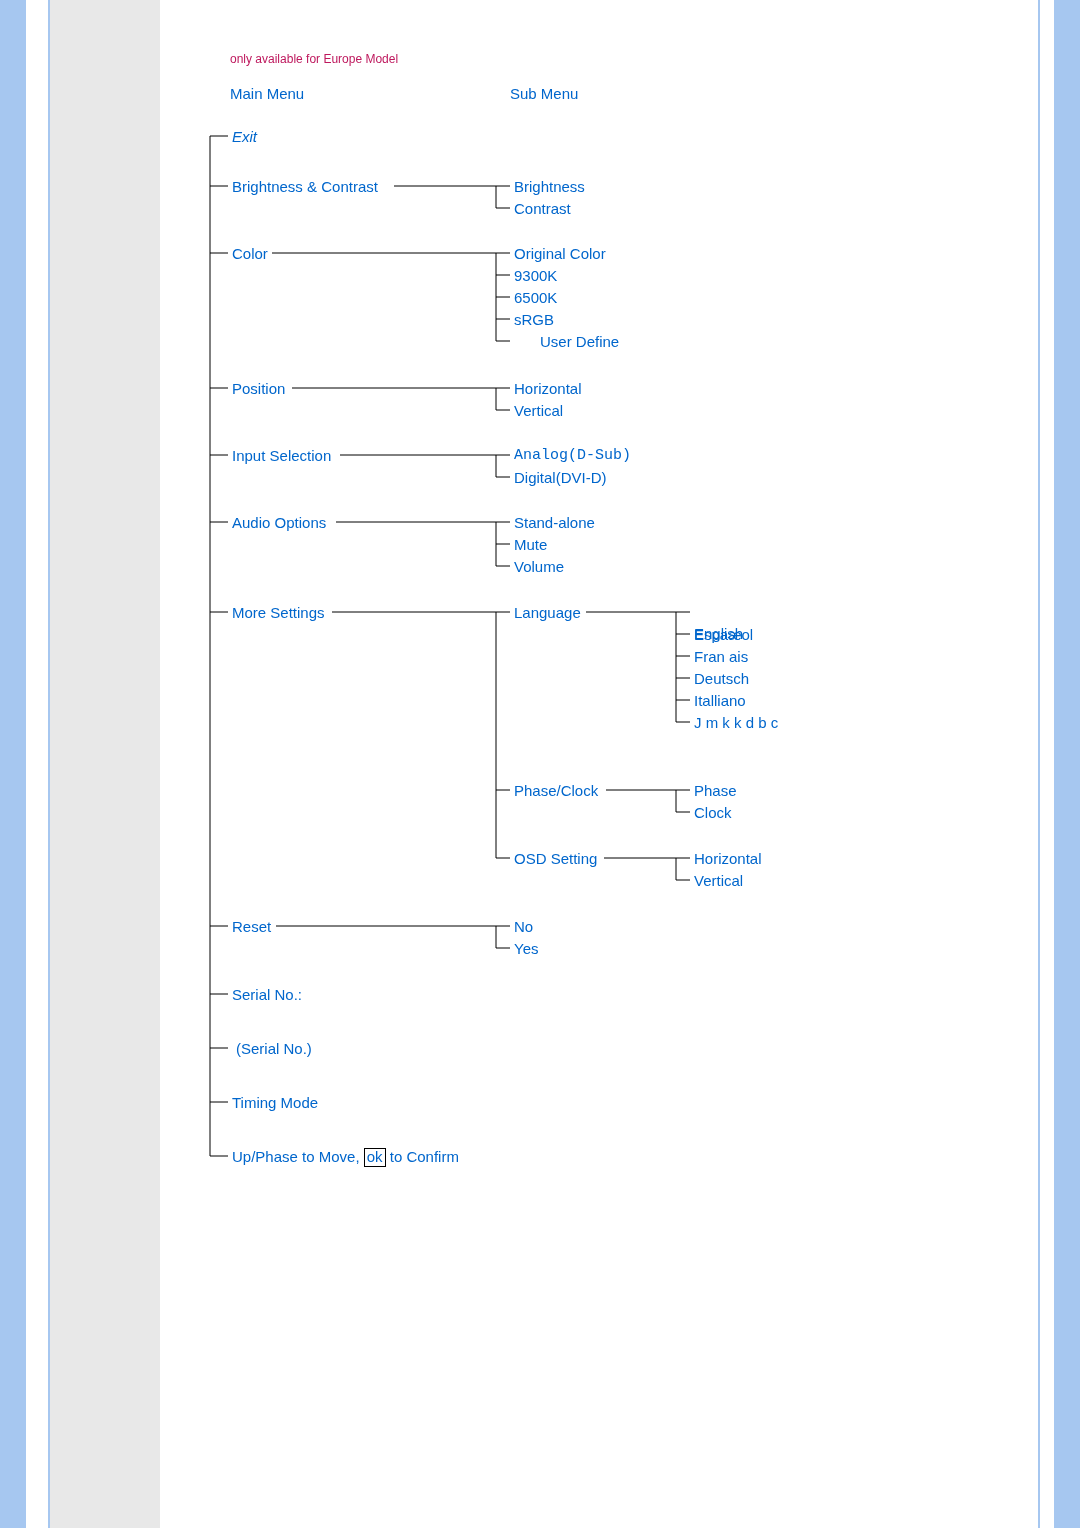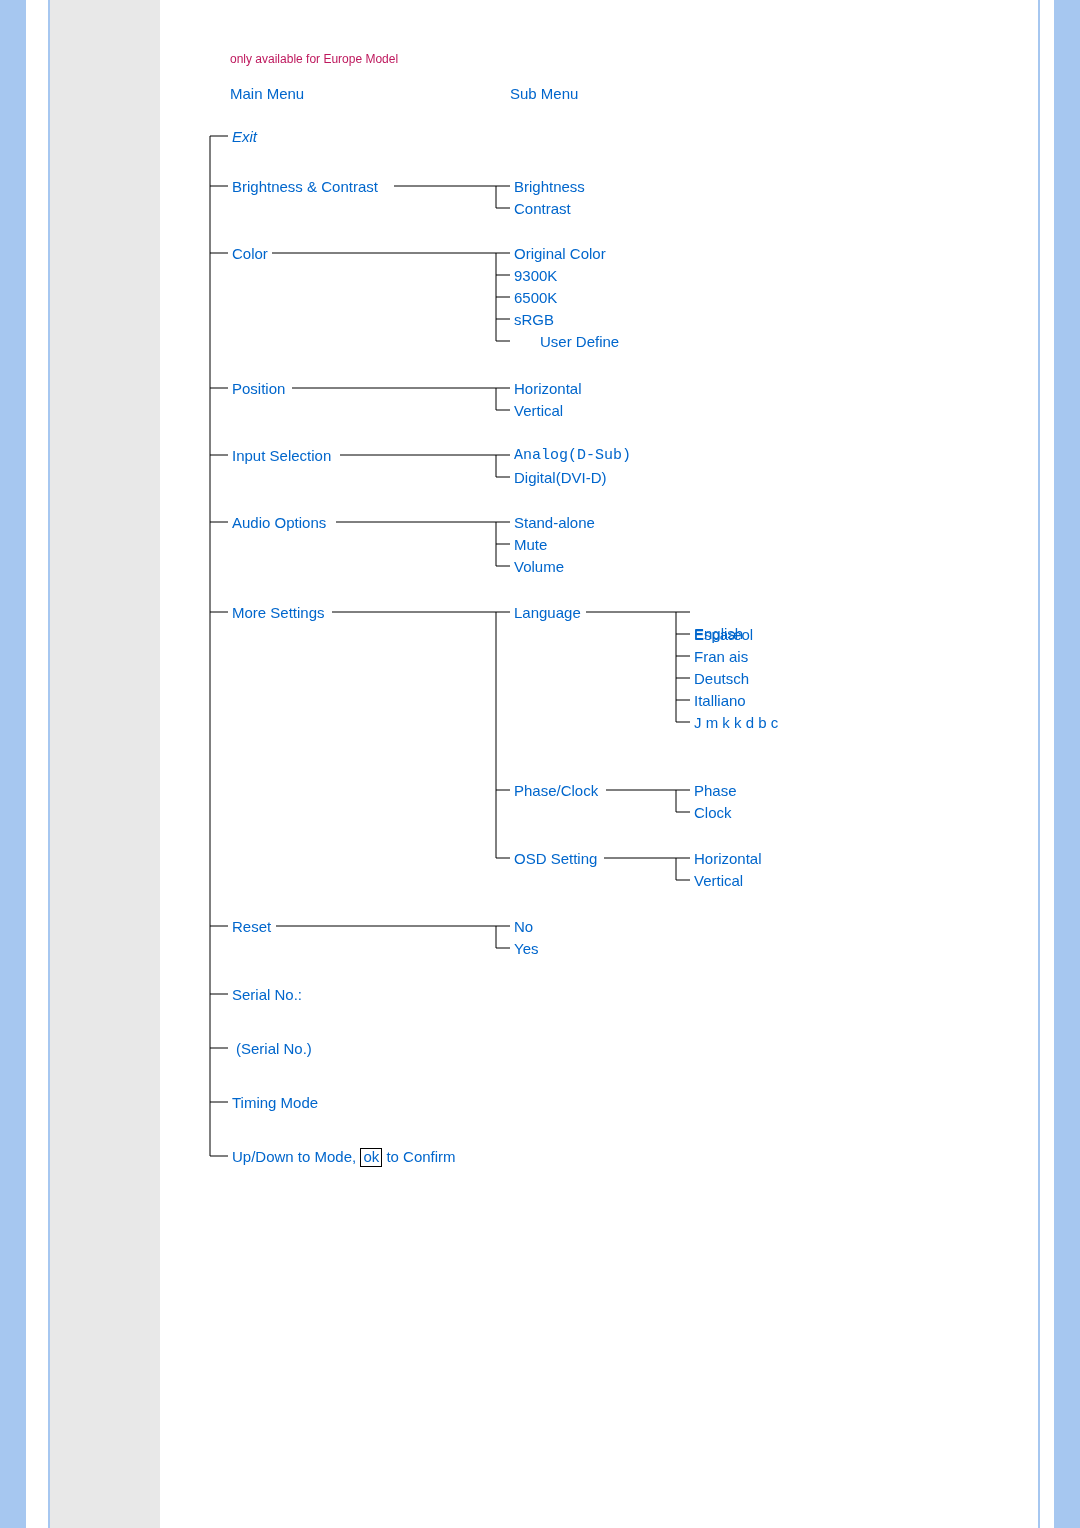--- a/index.html
+++ b/index.html
@@ -110,21 +110,21 @@
     <div class="label" style="left:72px; top:245px;">Color</div>
     <div class="label" style="left:72px; top:380px;">Position</div>
     <div class="label" style="left:72px; top:447px;">Input Selection</div>
     <div class="label" style="left:72px; top:514px;">Audio Options</div>
     <div class="label" style="left:72px; top:604px;">More Settings</div>
     <div class="label" style="left:72px; top:918px;">Reset</div>
     <div class="label" style="left:72px; top:986px;">Serial No.:</div>
     <div class="label" style="left:76px; top:1040px;">(Serial No.)</div>
     <div class="label" style="left:72px; top:1094px;">Timing Mode</div>
     <div class="label" style="left:72px; top:1148px;">
-      <span>Up/Down to Mode, </span><span class="ok-box">ok</span><span> to Confirm</span>
+      <span>Up/Phase to Move, </span><span class="ok-box">ok</span><span> to Confirm</span>
     </div>
 
     <div class="label" style="left:354px; top:178px;">Brightness</div>
     <div class="label" style="left:354px; top:200px;">Contrast</div>
 
     <div class="label" style="left:354px; top:245px;">Original Color</div>
     <div class="label" style="left:354px; top:267px;">9300K</div>
     <div class="label" style="left:354px; top:289px;">6500K</div>
     <div class="label" style="left:354px; top:311px;">sRGB</div>
     <div class="label" style="left:354px; top:333px;margin-left:26px;">User Define</div>

